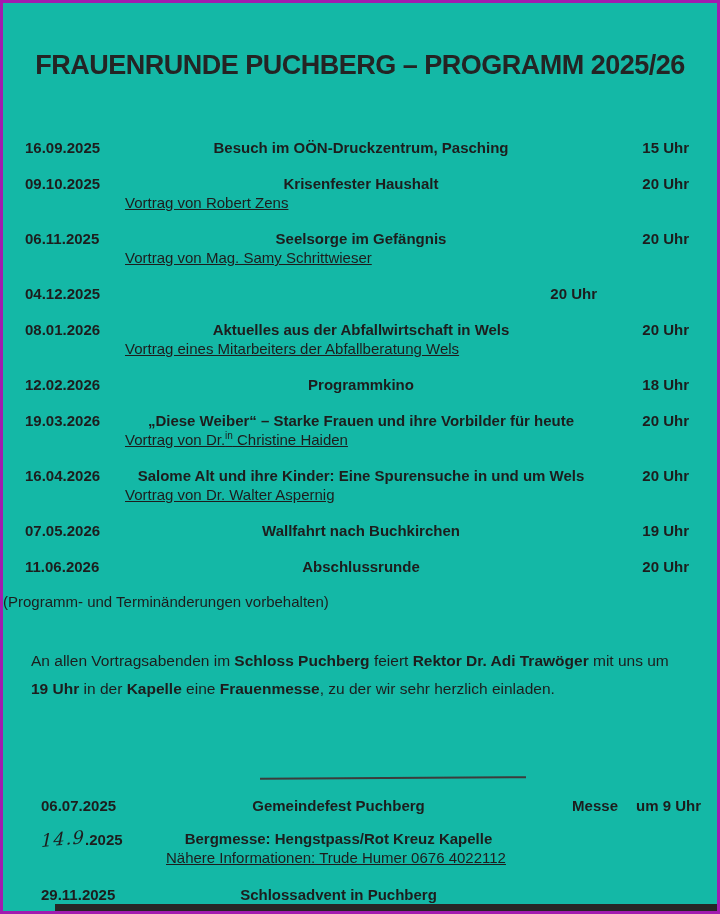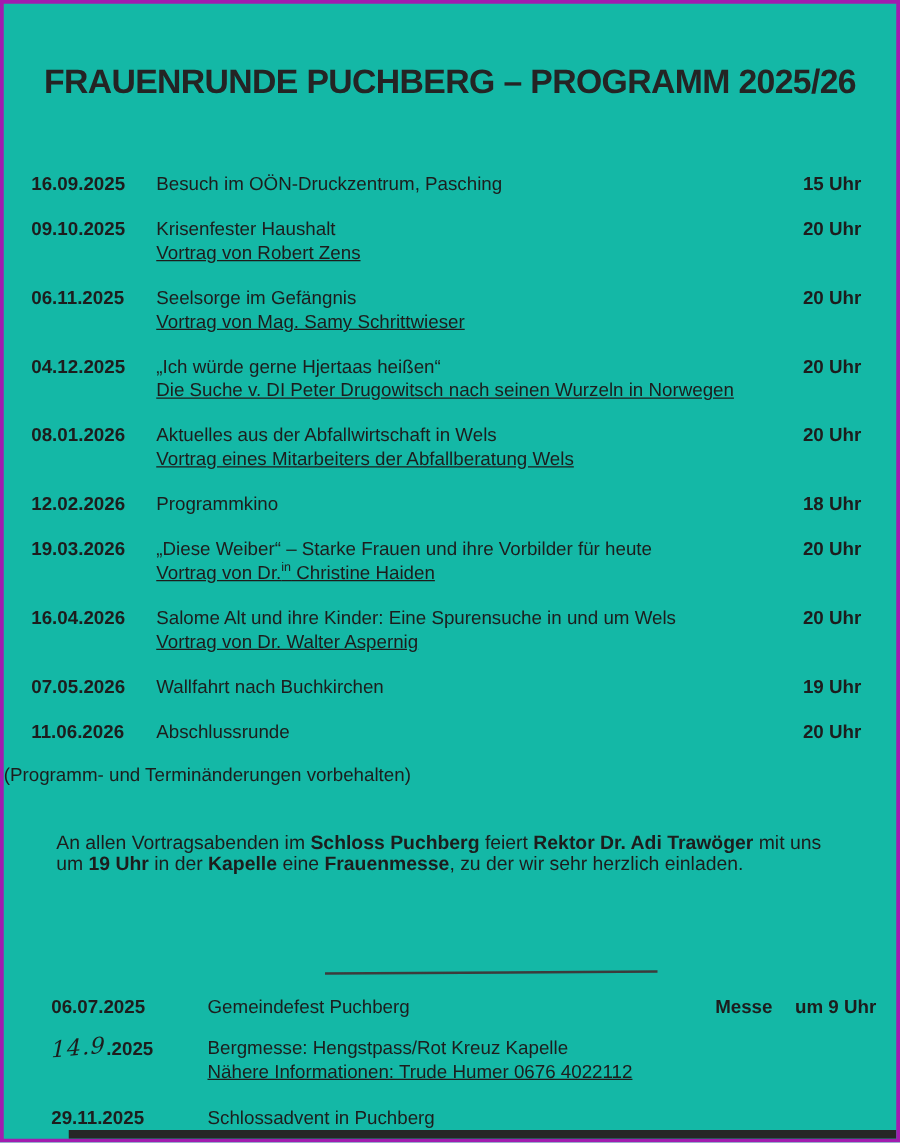--- a/index.html
+++ b/index.html
@@ -24,33 +24,33 @@
   .events{margin-top:57px;}
   .event-row{
     display:grid;
     grid-template-columns:100px 1fr 92px;
     padding:0 28px 0 22px;
     margin-bottom:17px;
     font-size:15px;
     line-height:19px;
   }
   .event-date{font-weight:bold;}
-  .event-title{font-weight:normal;}
+  .event-title{font-weight:bold;text-align:center;}
   .event-sub{font-weight:normal;text-decoration:underline;}
   .event-time{font-weight:bold;text-align:right;}
   sup.deg{font-size:10px;line-height:0;text-align:right;}
   .change-note{
     text-align:left;
     font-size:15px;
     margin-top:0;
   }
   .mass-note{
-    margin:37px 46px 0 42px;
+    margin:37px 46px 0 28px;
     font-size:15.5px;
-    line-height:17px;
+    line-height:28px;
   }
   .mass-note .b{font-weight:bold;}
   .contact-line{
     margin:16px 42px 0 42px;
     font-size:15.5px;
   }
   .divider{
     position:absolute;
     left:257px;top:774px;
     width:266px;height:2px;
@@ -118,24 +118,20 @@
       <div class="event-date">06.11.2025</div>
       <div>
         <div class="event-title">Seelsorge im Gefängnis</div>
         <div class="event-sub">Vortrag von Mag. Samy Schrittwieser</div>
       </div>
       <div class="event-time">20 Uhr</div>
     </div>
 
     <div class="event-row">
       <div class="event-date">04.12.2025</div>
-      <div>
-        <div class="event-title">„Ich würde gerne Hjertaas heißen“</div>
-        <div class="event-sub">Die Suche v. DI Peter Drugowitsch nach seinen Wurzeln in Norwegen</div>
-      </div>
       <div class="event-time">20 Uhr</div>
     </div>
 
     <div class="event-row">
       <div class="event-date">08.01.2026</div>
       <div>
         <div class="event-title">Aktuelles aus der Abfallwirtschaft in Wels</div>
         <div class="event-sub">Vortrag eines Mitarbeiters der Abfallberatung Wels</div>
       </div>
       <div class="event-time">20 Uhr</div>

